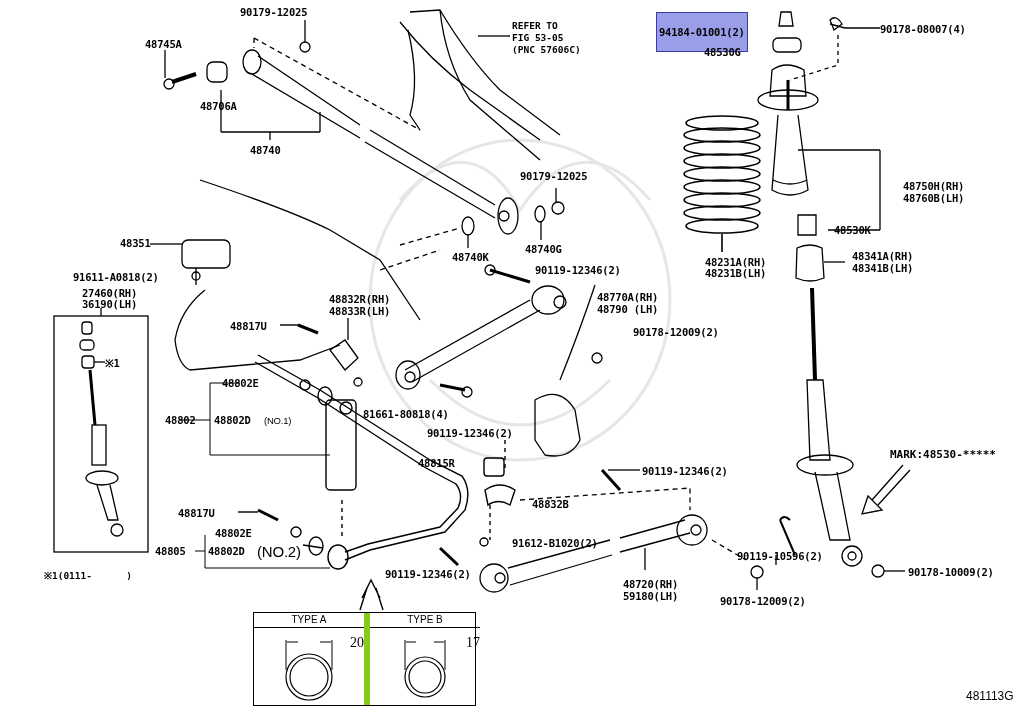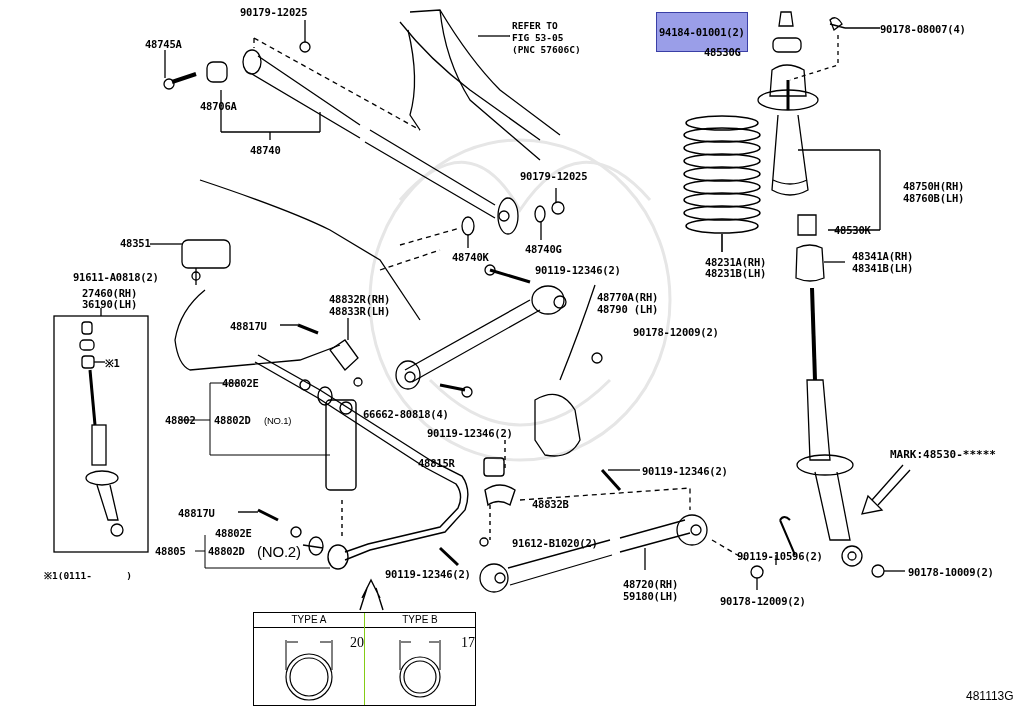--- a/index.html
+++ b/index.html
@@ -6,21 +6,21 @@
   body { width:1024px; height:707px; position:relative; overflow:hidden;
          font-family:"DejaVu Sans Mono", "Liberation Mono", monospace; color:#000; }
   #diagram { position:absolute; left:0; top:0; width:1024px; height:707px; }
   .lbl { position:absolute; font-size:10.5px; font-weight:bold; white-space:nowrap; line-height:12px;
          letter-spacing:-0.2px; cursor:pointer; }
   .lbl.hl { background:#9a9ee8; border:1px solid #3a3fa6; padding:13px 2px; }
   .note { position:absolute; font-size:9.5px; font-weight:bold; white-space:pre; line-height:11px; }
   .sans { font-family:"Liberation Sans", sans-serif; }
   .typebox { position:absolute; left:253px; top:612px; width:221px; height:92px; border:1px solid #000; }
   .typebox .col { position:absolute; top:0; width:110px; height:92px; }
-  .typebox .col.b { left:110px; border-left:1px solid #84cc16; }
+  .typebox .col.b { left:110px; border-left:6px solid #84cc16; }
   .typebox .hdr { height:14px; border-bottom:1px solid #000; text-align:center; font-size:10px;
                   font-family:"Liberation Sans", sans-serif; line-height:14px; }
   .typebox .dim { position:absolute; top:22px; width:100%; text-align:right; font-size:14px;
                   font-family:Liberation Serif, serif; }
   .figid { position:absolute; left:966px; top:689px; font-size:12px; font-family:"Liberation Sans", sans-serif; }
 </style>
 </head>
 <body>
 
 <svg id="diagram" viewBox="0 0 1024 707" xmlns="http://www.w3.org/2000/svg" fill="none" stroke="#000" stroke-width="1.3">
@@ -243,21 +243,21 @@
 <div class="lbl" style="left:82px;top:298px">36190(LH)</div>
 <div class="lbl" style="left:105px;top:357px">※1</div>
 
 <div class="lbl" style="left:329px;top:293px">48832R(RH)</div>
 <div class="lbl" style="left:329px;top:305px">48833R(LH)</div>
 <div class="lbl" style="left:230px;top:320px">48817U</div>
 <div class="lbl" style="left:222px;top:377px">48802E</div>
 <div class="lbl" style="left:165px;top:414px">48802</div>
 <div class="lbl" style="left:214px;top:414px">48802D</div>
 <div class="lbl sans" style="left:264px;top:415px;font-weight:normal;font-size:9.5px">(NO.1)</div>
-<div class="lbl" style="left:363px;top:408px">66662-80818(4)</div>
+<div class="lbl" style="left:363px;top:408px">81661-80818(4)</div>
 <div class="lbl" style="left:427px;top:427px">90119-12346(2)</div>
 <div class="lbl" style="left:418px;top:457px">48815R</div>
 <div class="lbl" style="left:642px;top:465px">90119-12346(2)</div>
 <div class="lbl" style="left:532px;top:498px">48832B</div>
 
 <div class="lbl" style="left:178px;top:507px">48817U</div>
 <div class="lbl" style="left:215px;top:527px">48802E</div>
 <div class="lbl" style="left:155px;top:545px">48805</div>
 <div class="lbl" style="left:208px;top:545px">48802D</div>
 <div class="lbl sans" style="left:257px;top:546px;font-weight:normal;font-size:15px">(NO.2)</div>

